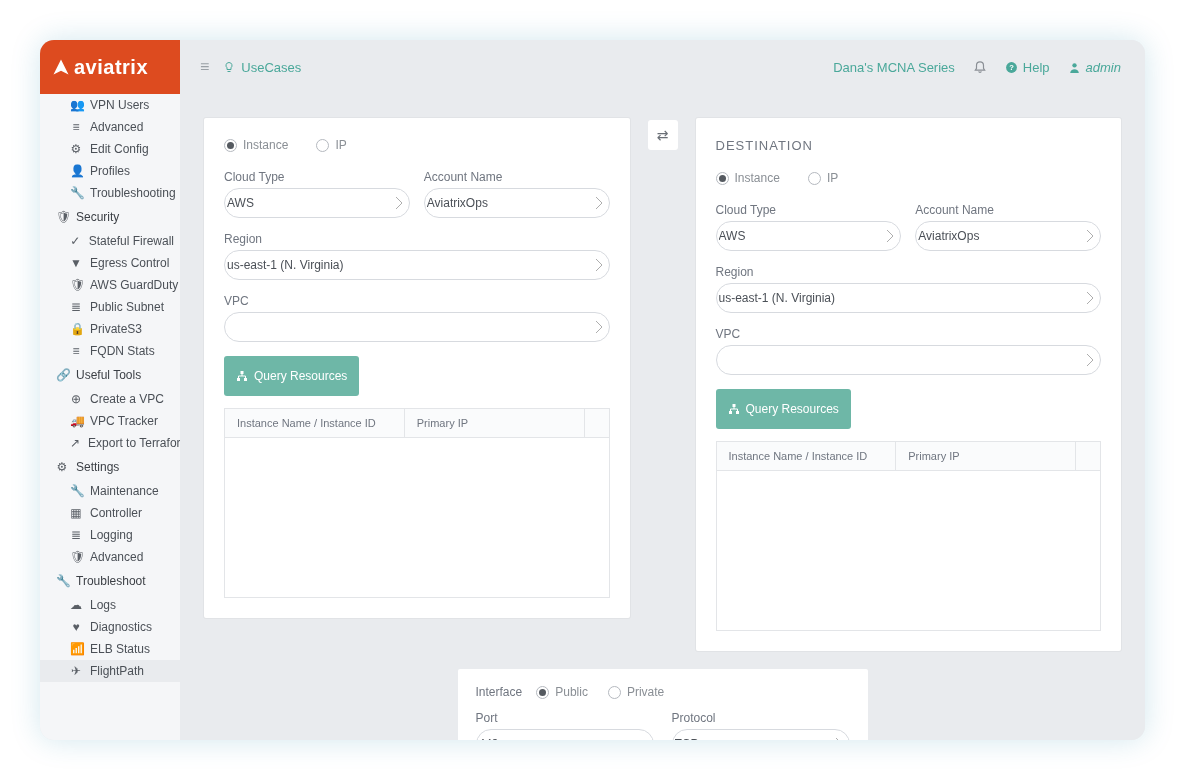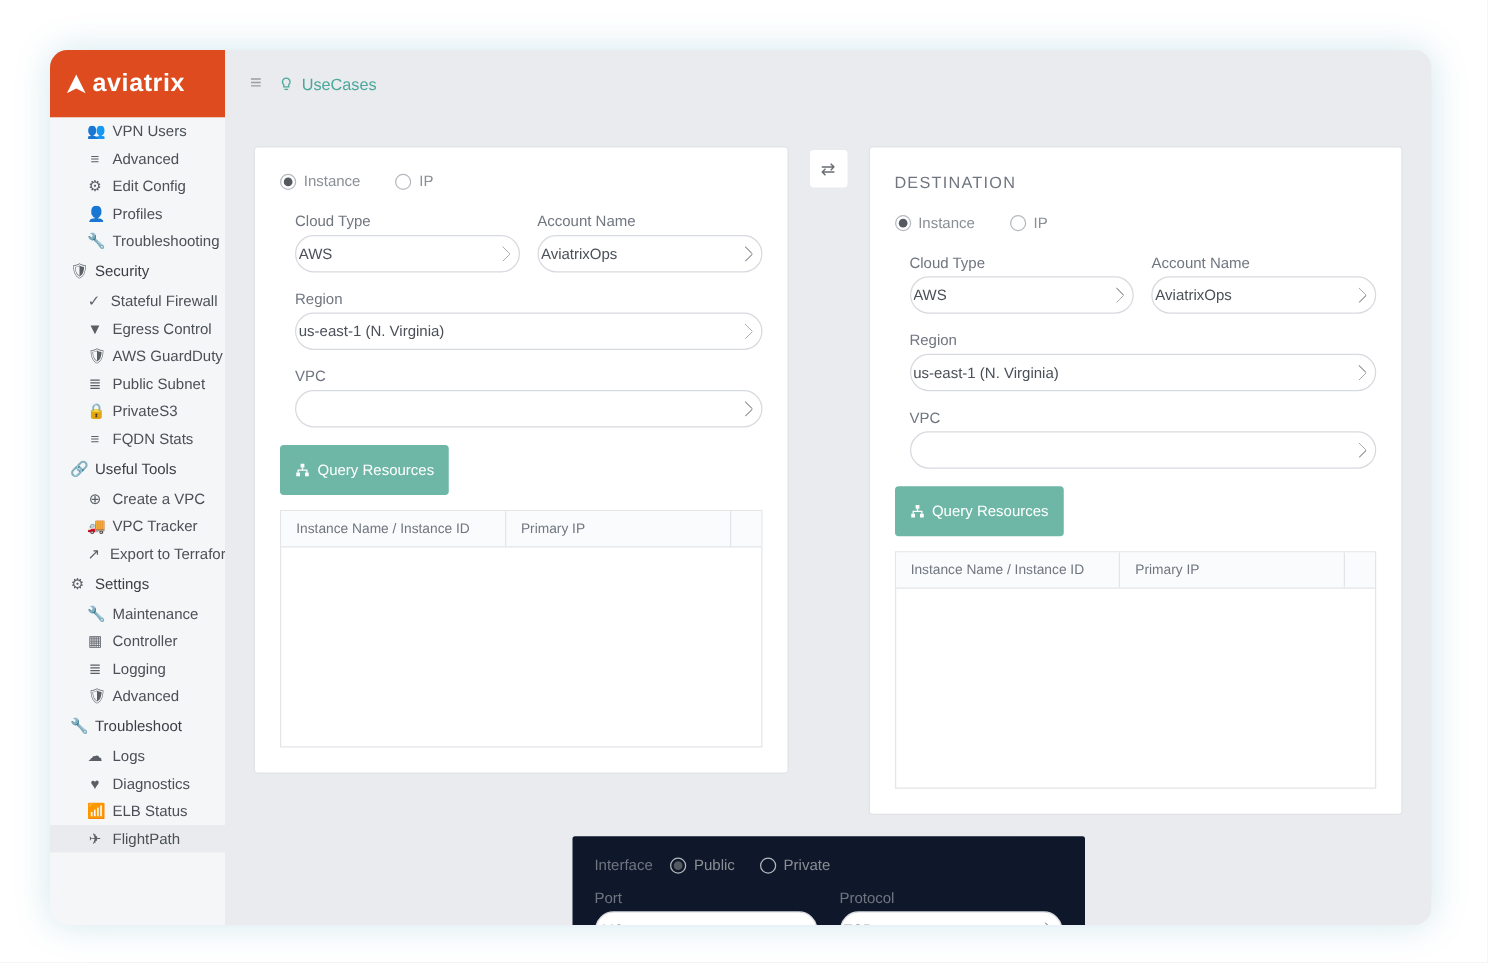--- a/index.html
+++ b/index.html
@@ -153,21 +153,21 @@
     display: inline-flex;
     align-items: center;
     justify-content: center;
   }
   .radio-dot.filled::after {
     content: "";
     width: 7px; height: 7px;
     background: #555a60;
     border-radius: 50%;
   }
-  .row { display: flex; gap: 14px; margin-bottom: 14px; margin-left: 12px; }
+  .row { display: flex; gap: 14px; margin-bottom: 14px; }
   .field { flex: 1; }
   .field label {
     display: block;
     font-size: 12px;
     color: #707680;
     margin-bottom: 4px;
   }
   .select, .input {
     width: 100%;
     height: 30px;
@@ -233,21 +233,21 @@
     justify-content: center;
     color: #6a6f76;
     margin-top: 2px;
     font-size: 14px;
   }
 
   
   .bottom-panel {
     margin: 18px auto 0;
     width: 410px;
-    background: #0f172a;
+    background: #ffffff;
     padding: 16px 18px 10px;
     border-radius: 2px;
   }
   .iface-row {
     display: flex;
     align-items: center;
     gap: 14px;
     font-size: 12px;
     color: #707680;
     margin-bottom: 12px;
@@ -271,20 +271,42 @@
     <div class="top-left">
       <span style="font-size:16px;">≡</span>
       <span class="usecases">
         <svg width="12" height="14" viewBox="0 0 24 24" fill="none" stroke="#4aa89a" stroke-width="2">
             <path d="M9 21h6M10 17h4M12 3a6 6 0 0 0-4 10.5V17h8v-3.5A6 6 0 0 0 12 3z"></path>
           </svg>
         <span>UseCases</span>
       </span>
     </div>
     <div class="top-spacer"></div>
+    <div class="top-right">
+      <span class="seg">Dana's MCNA Series</span>
+      <span class="bell">
+        <svg width="14" height="14" viewBox="0 0 24 24" fill="none" stroke="#8a8f95" stroke-width="2">
+            <path d="M18 16v-5a6 6 0 1 0-12 0v5l-2 3h16zM10 21a2 2 0 0 0 4 0"></path>
+          </svg>
+      </span>
+      <span class="seg">
+        <svg width="13" height="13" viewBox="0 0 24 24" fill="#4aa89a">
+            <circle cx="12" cy="12" r="10"></circle>
+            <text x="12" y="17" text-anchor="middle" fill="#fff" font-size="14" font-weight="bold">?</text>
+          </svg>
+        <span>Help</span>
+      </span>
+      <span class="seg">
+        <svg width="13" height="13" viewBox="0 0 24 24" fill="#4aa89a">
+            <circle cx="12" cy="8" r="4"></circle>
+            <path d="M4 22c0-4 4-7 8-7s8 3 8 7z"></path>
+          </svg>
+        <span style="font-style:italic;">admin</span>
+      </span>
+    </div>
   </div>
 
   <div class="sidebar">
     <div id="sb-top">
         <div class="sb-item">
           <span class="sb-icon">👥</span>
           <span>VPN Users</span>
         </div>
         <div class="sb-item">
           <span class="sb-icon">≡</span>

